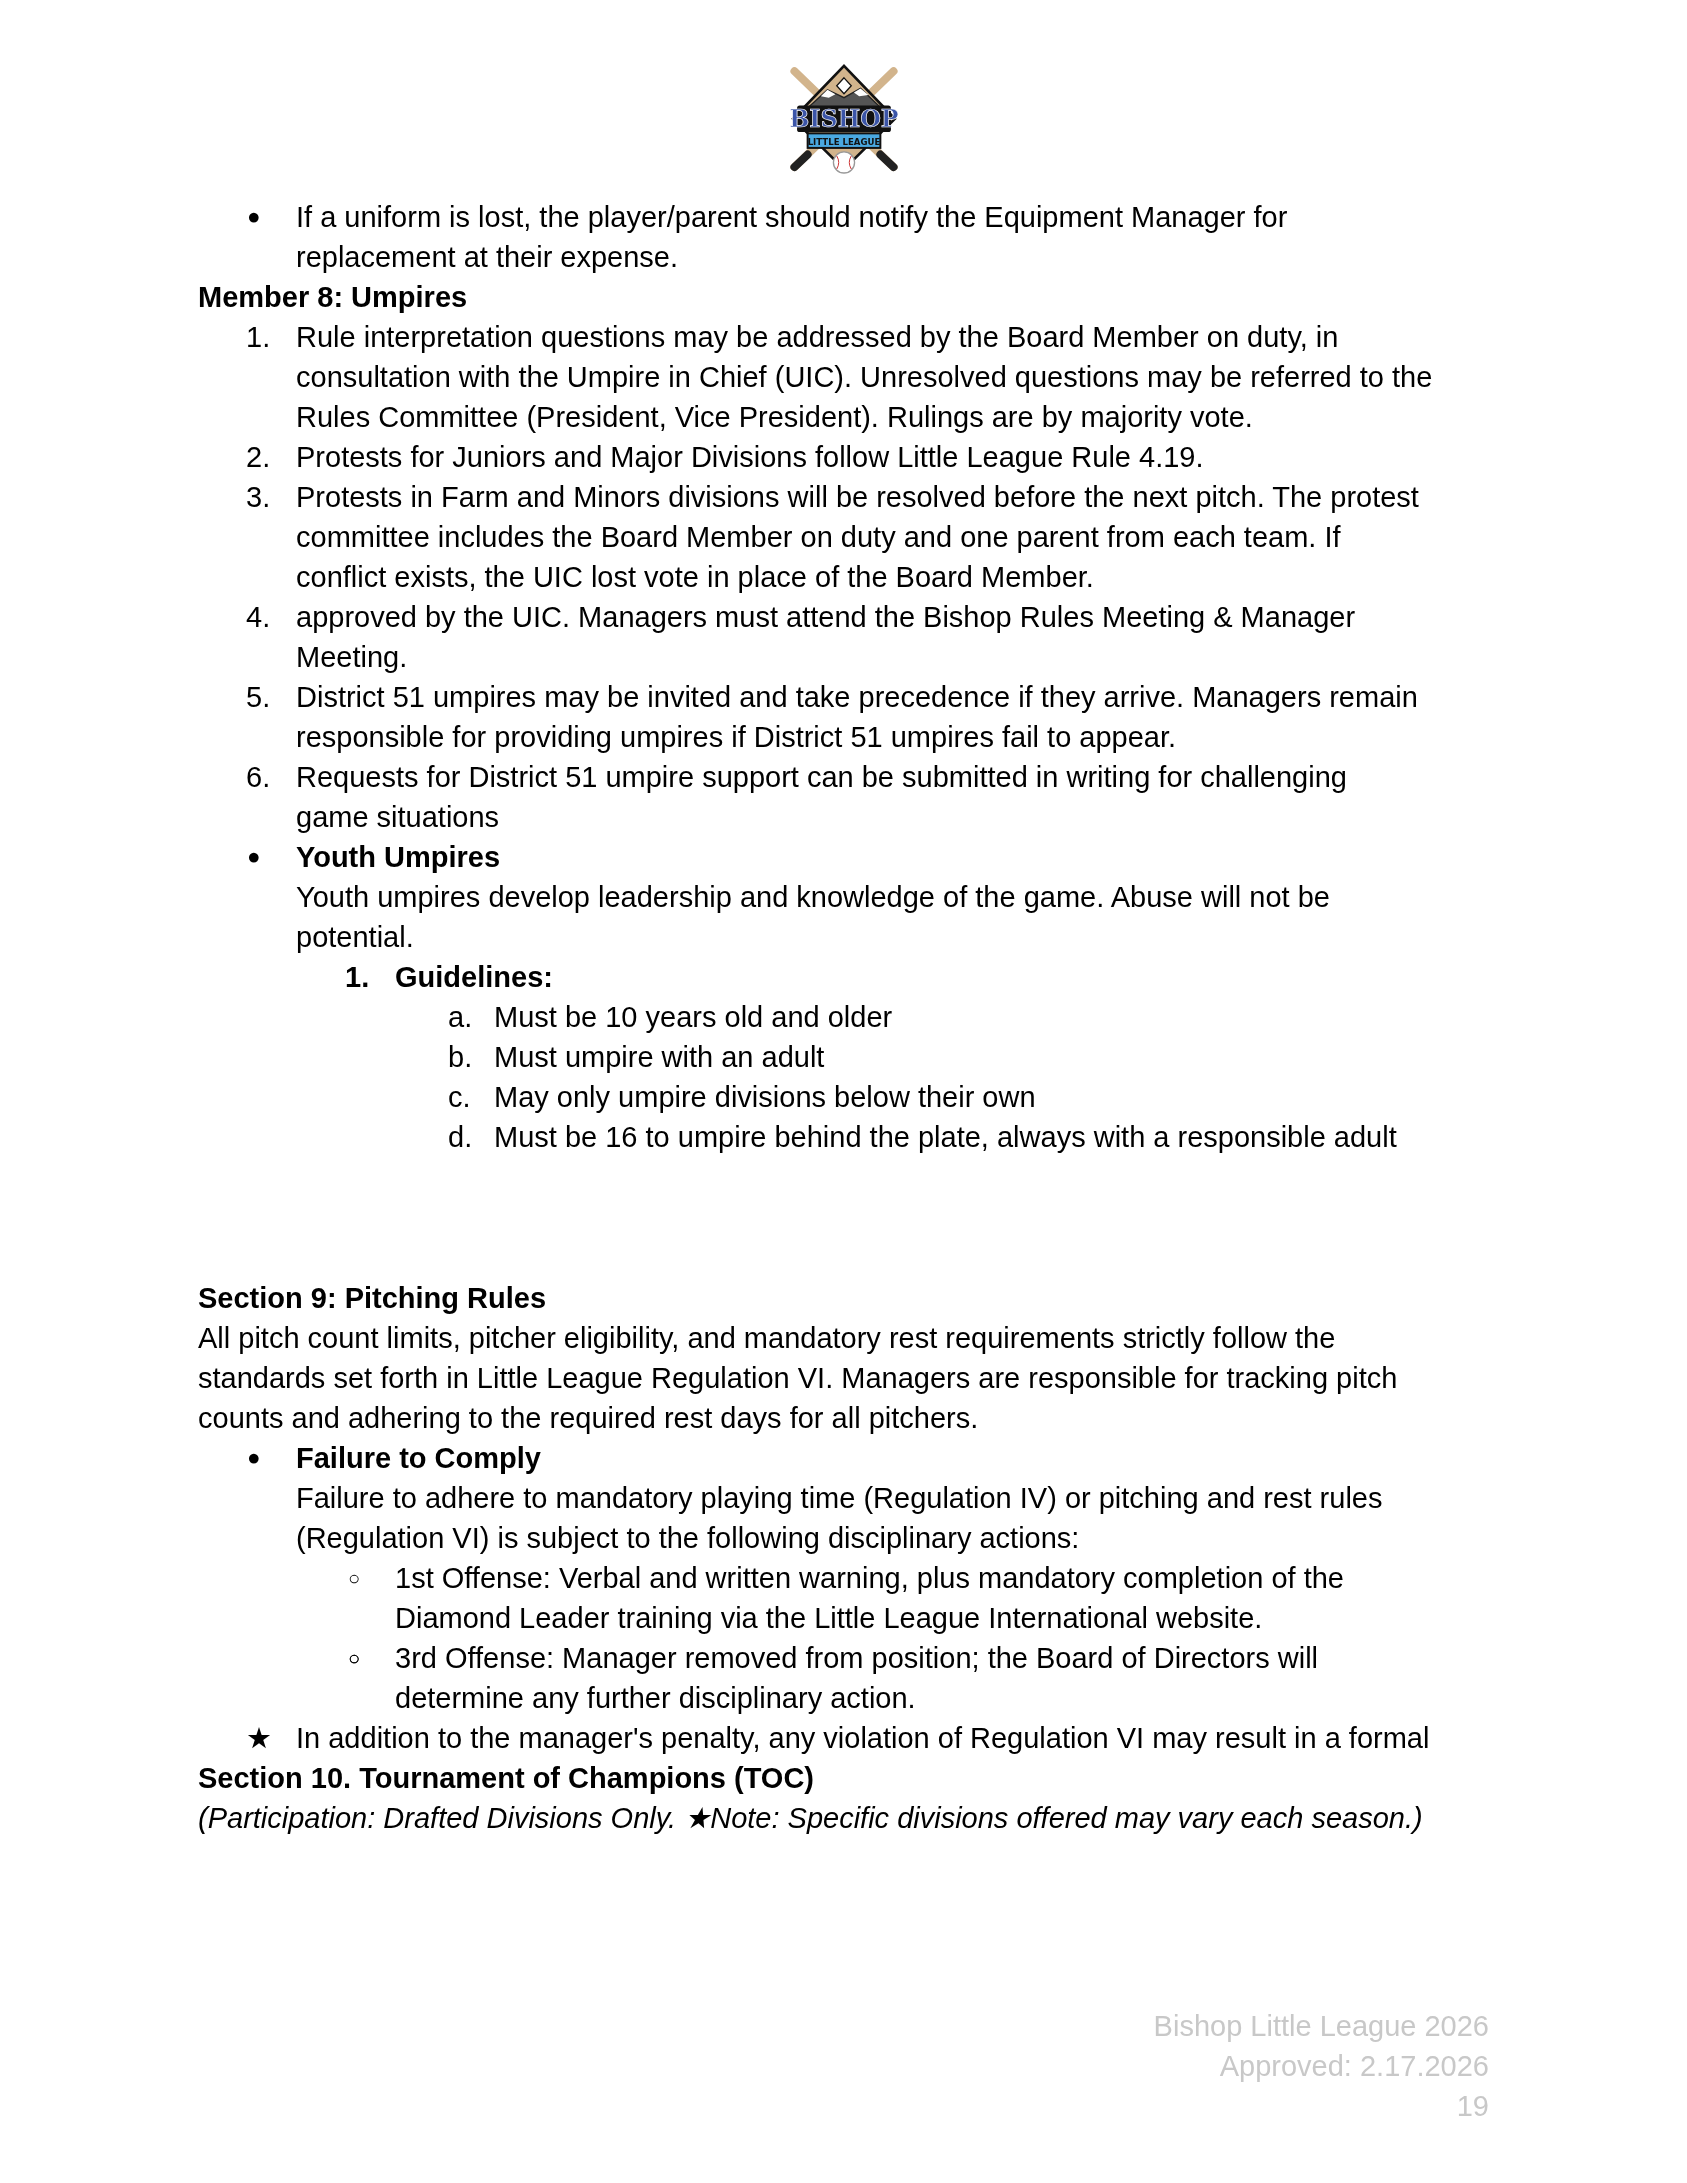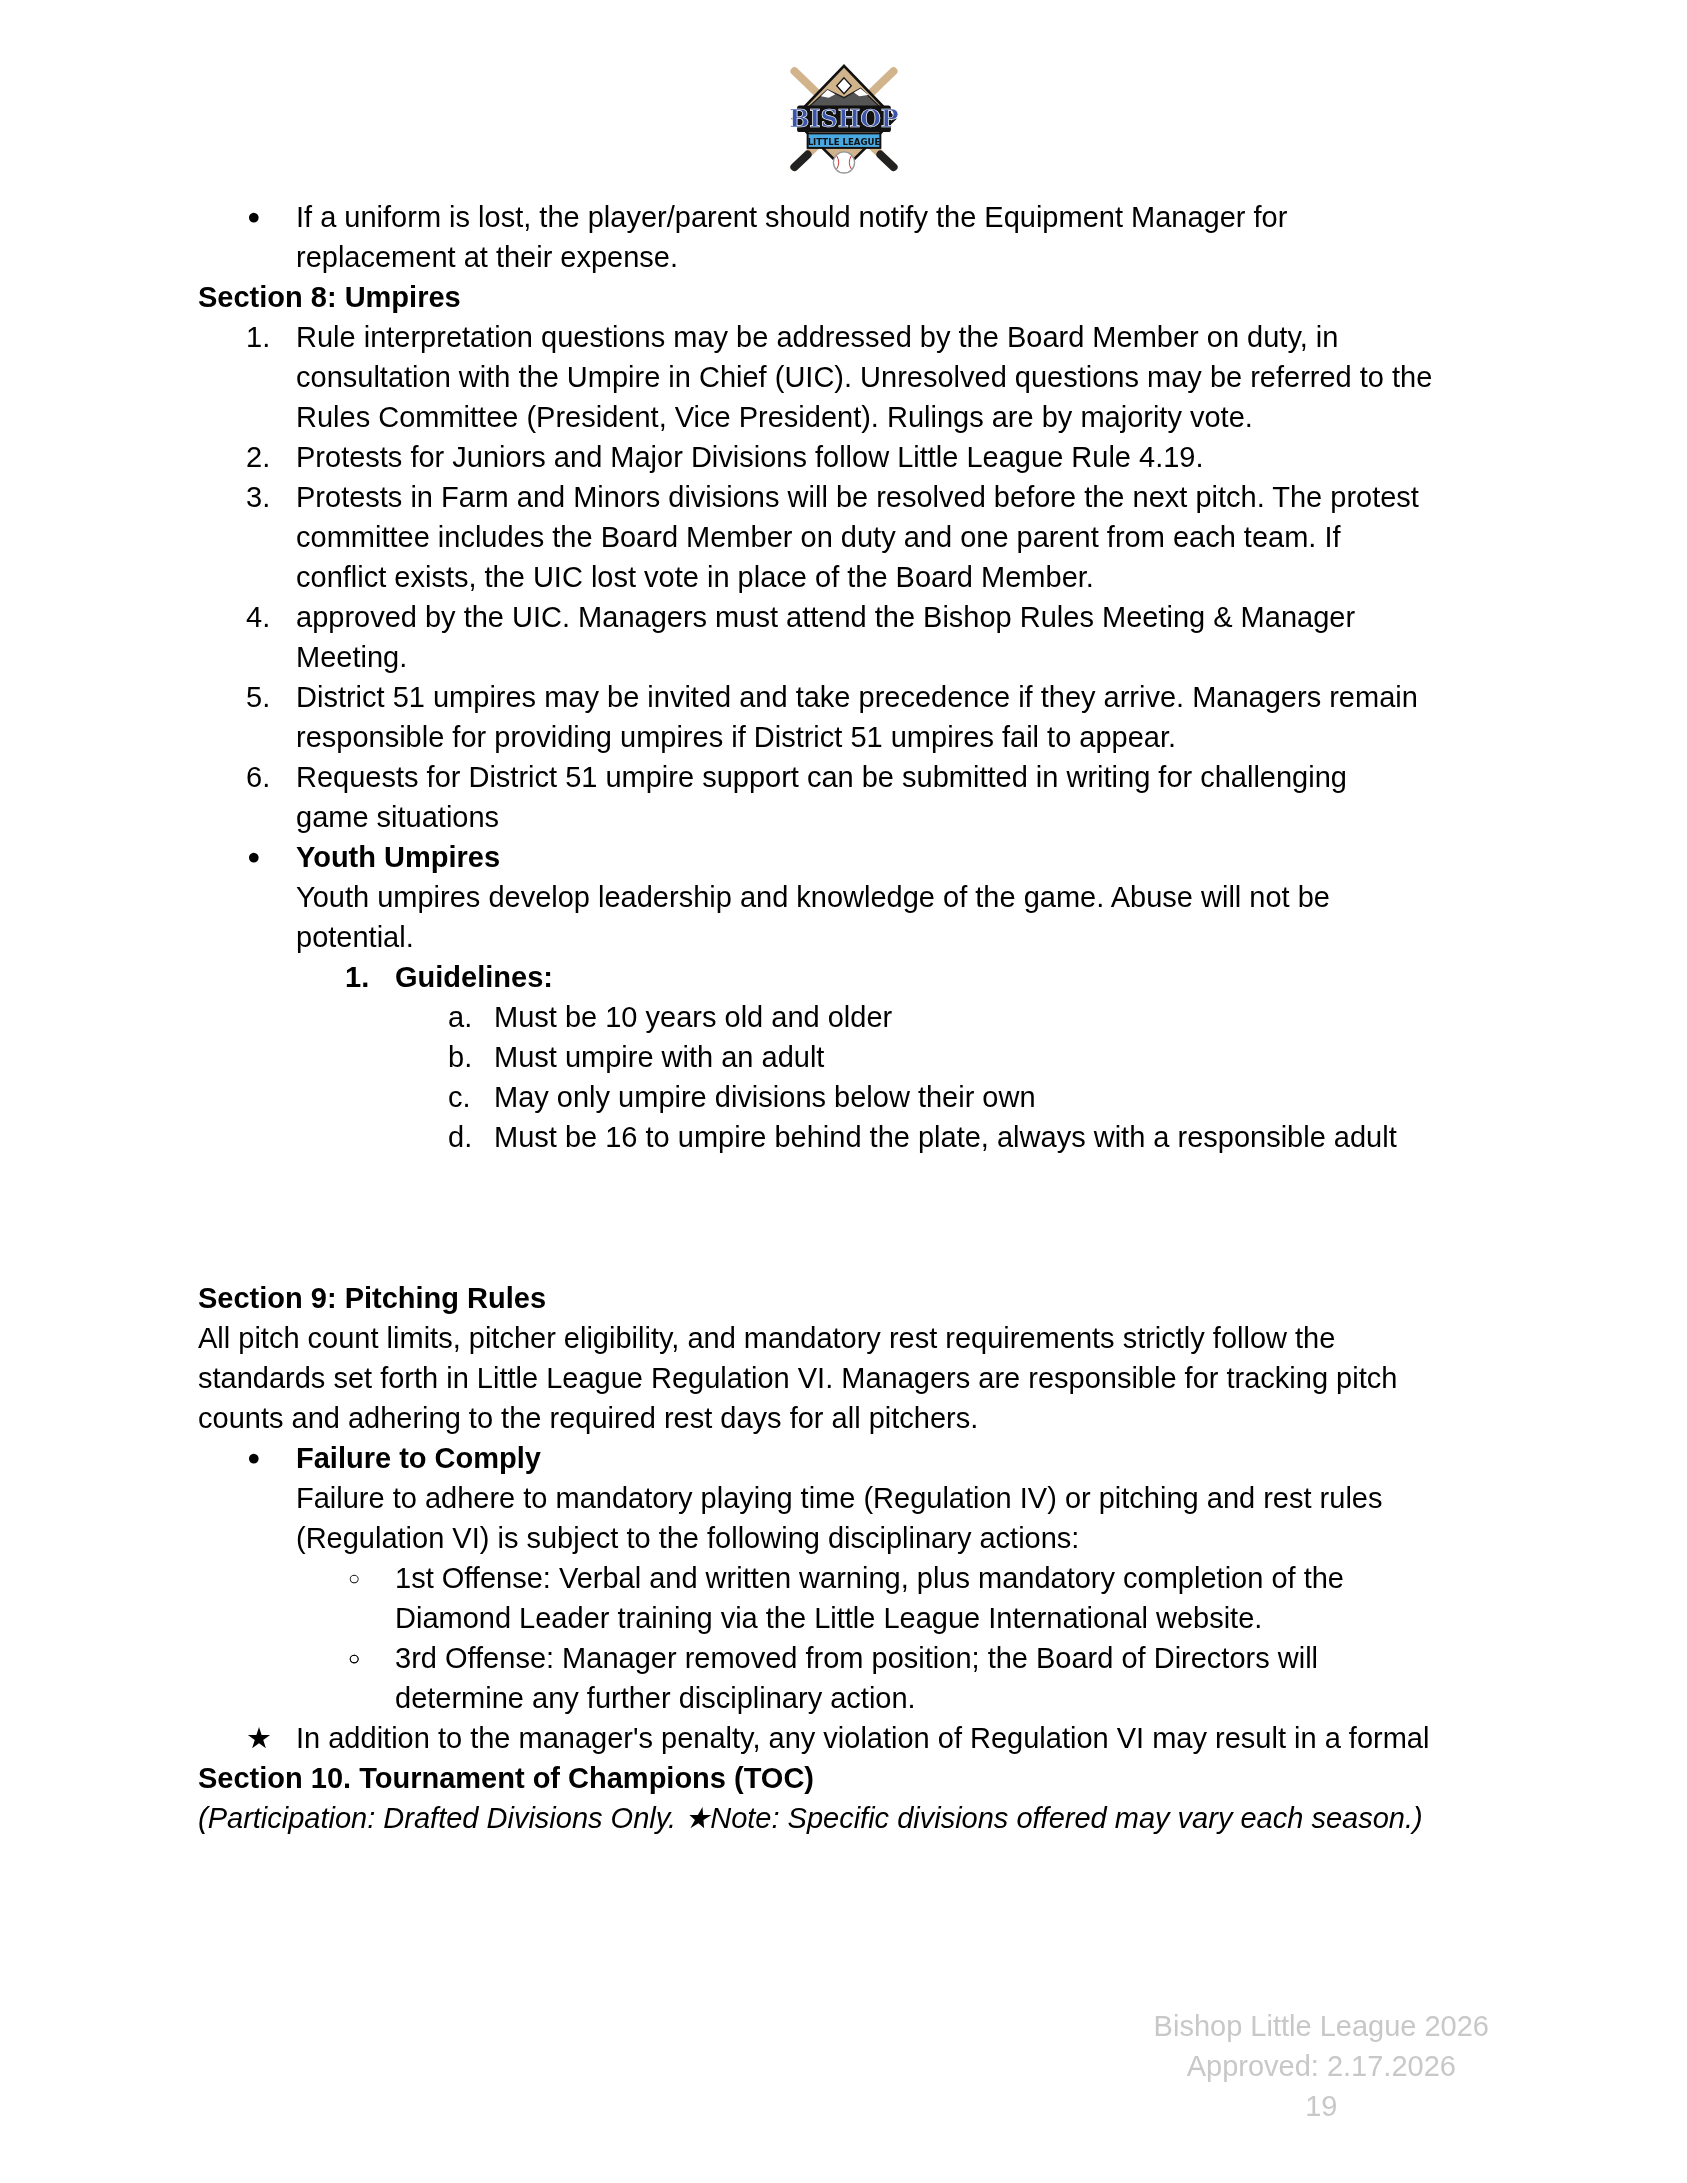--- a/index.html
+++ b/index.html
@@ -16,21 +16,21 @@
   .l1 { padding-left: 98px; }
   .l1 .marker { left: 48px; }
   .l1 .bullet { left: 49px; font-size: 22.5px; }
   .l2 { padding-left: 197px; }
   .l2 .marker { left: 147px; }
   .l3 { padding-left: 296px; }
   .l3 .marker { left: 250px; }
   .l2c { padding-left: 197px; }
   .l2c .marker { left: 150px; font-size: 20px; }
   .gap { height: 121px; }
-  .footer { position: absolute; right: 198px; top: 2006px; text-align: center;
+  .footer { position: absolute; right: 198px; top: 2006px; text-align: right;
             color: #c8c8c8; font-size: 29px; line-height: 40px; }
 </style>
 </head>
 <body>
 
 <div class="page">
 
   <svg class="logo" viewBox="0 0 190 180">
     <g>
       <line x1="20" y1="20" x2="170" y2="165" stroke="#d2b48c" stroke-width="12" stroke-linecap="round"></line>
@@ -54,21 +54,21 @@
   <div class="content">
 
     <div class="line l1">
       <span class="marker bullet">●</span>
       <span>If a uniform is lost, the player/parent should notify the Equipment Manager for</span>
     </div>
     <div class="line l1">
       <span>replacement at their expense.</span>
     </div>
 
-    <div class="line b">Section 8: Umpires</div>
+    <div class="line b">Member 8: Umpires</div>
 
     <div>
       <div class="line l1"><span class="marker">1.</span><span>Rule interpretation questions may be addressed by the Board Member on duty, in</span></div>
       <div class="line l1"><span>consultation with the Umpire in Chief (UIC). Unresolved questions may be referred to the</span></div>
       <div class="line l1"><span>Rules Committee (President, Vice President). Rulings are by majority vote.</span></div>
 
       <div class="line l1"><span class="marker">2.</span><span>Protests for Juniors and Major Divisions follow Little League Rule 4.19.</span></div>
 
       <div class="line l1"><span class="marker">3.</span><span>Protests in Farm and Minors divisions will be resolved before the next pitch. The protest</span></div>
       <div class="line l1"><span>committee includes the Board Member on duty and one parent from each team. If</span></div>

